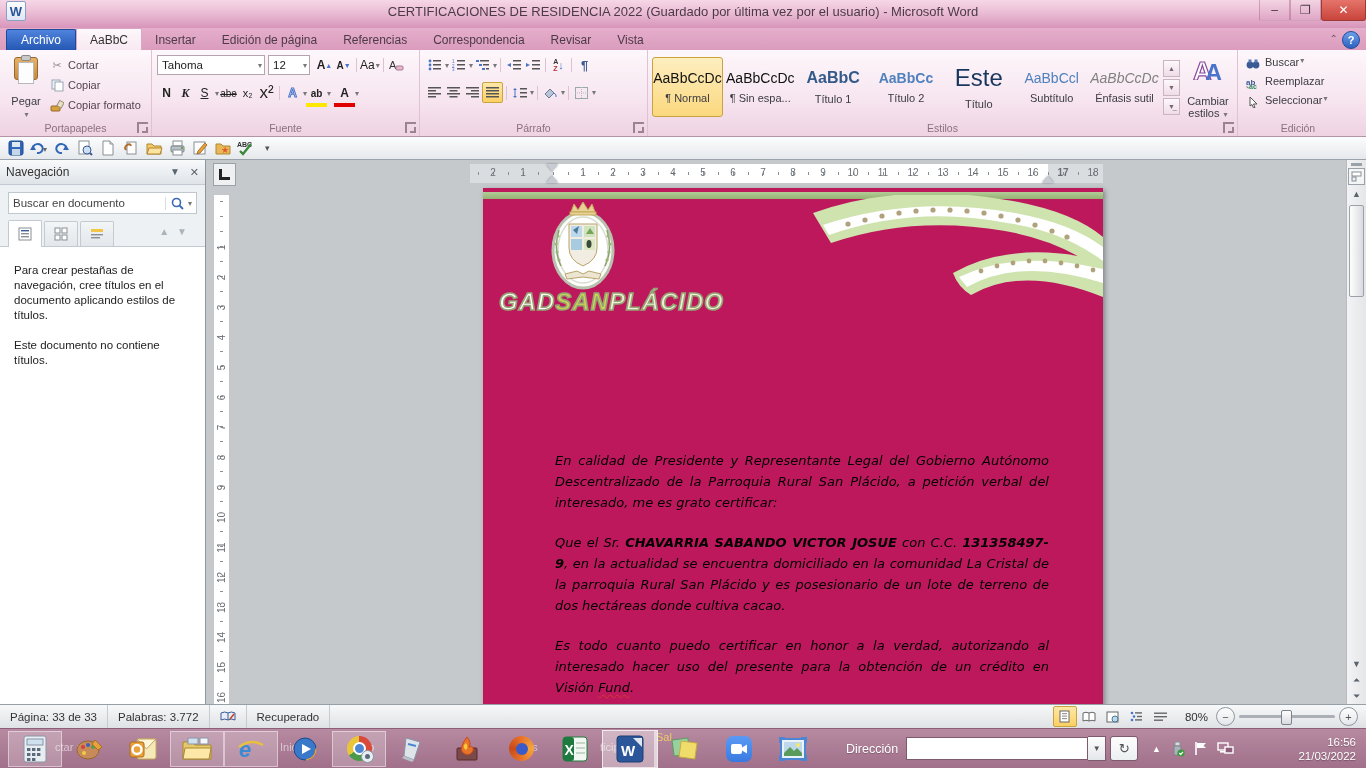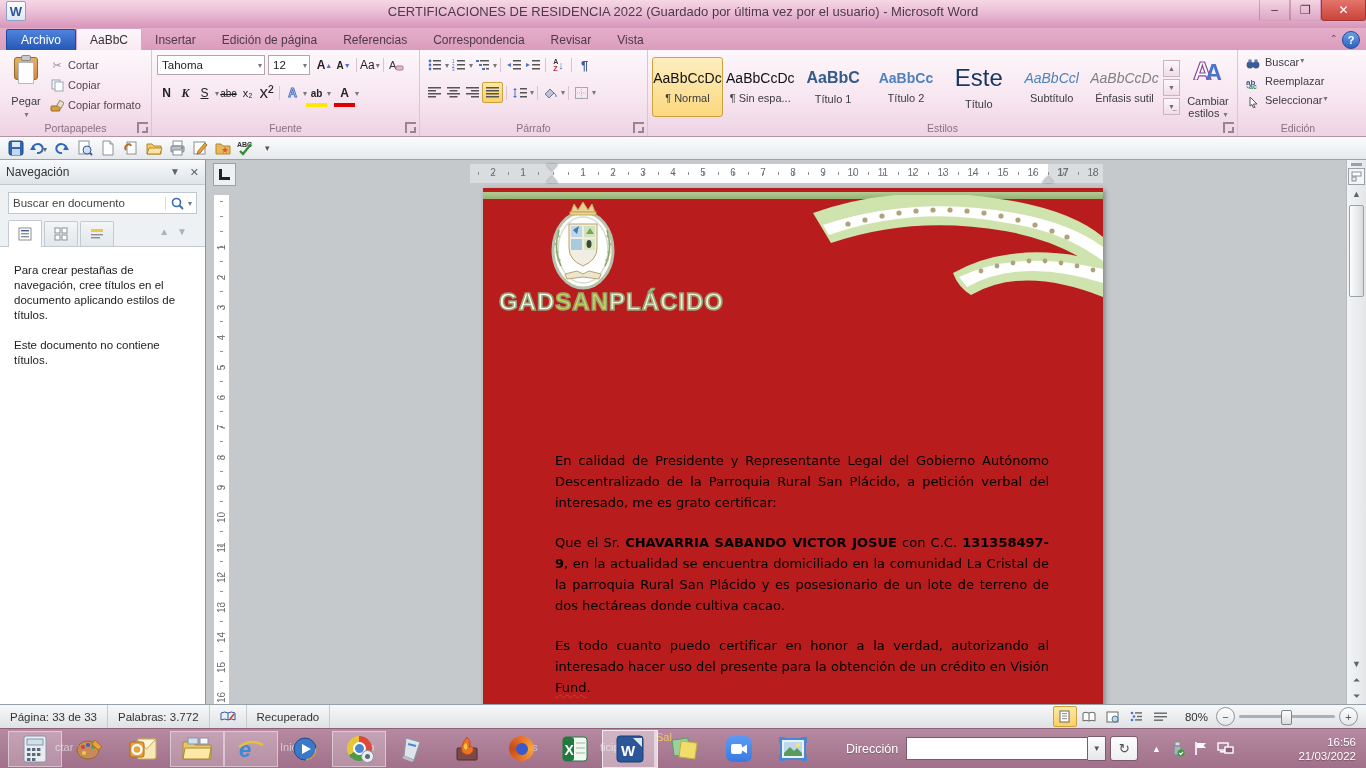--- a/index.html
+++ b/index.html
@@ -63,21 +63,21 @@
 
   .stylechip{width:74px;height:58px;margin:2px 1px;border:1px solid transparent;border-radius:3px;
     display:flex;flex-direction:column;align-items:center;justify-content:center;background:transparent;}
   .stylechip.sel{background:linear-gradient(#fdeec0,#fbd87e);border:1px solid #c9a33d;}
   .stylechip .prev{font-size:14px;white-space:nowrap;overflow:hidden;max-width:70px;}
   .stylechip .nm{font-size:11px;color:#3b3b42;margin-top:6px;white-space:nowrap;overflow:hidden;max-width:72px;}
   .p-normal{color:#111;}
   .p-t1{color:#345a8a;font-weight:bold;font-size:16px!important;text-align:center;}
   .p-t2{color:#4f81bd;font-weight:bold;}
   .p-title{color:#17365d;font-size:24px!important;font-weight:300;}
-  .p-sub{color:#4f81bd;font-style:italic;}
+  .p-sub{color:#4f81bd;}
   .p-emph{color:#808080;font-style:italic;}
   .stylescroll{display:flex;flex-direction:column;justify-content:center;margin:4px 2px;}
   .ssb{width:15px;height:15px;border:1px solid #c9b4c0;background:linear-gradient(#fdf8fb,#efdce8);
     display:flex;align-items:center;justify-content:center;font-size:7px;color:#7a6672;margin:1px 0;}
 
   .edit-rows{display:flex;flex-direction:column;justify-content:flex-start;padding:3px 4px;}
   .edit-row{display:flex;align-items:flex-start;height:19px;font-size:11px;color:#3b3b42;}
   .edit-row .mini{margin-right:4px;}
 
   
@@ -112,21 +112,21 @@
      background:repeating-linear-gradient(to right,#8a8f94 0 1px,transparent 1px 15px);}
   .hnum{position:absolute;top:3px;font-size:10px;color:#6a6f74;transform:translateX(-50%);}
   .ind-top{position:absolute;left:76px;top:0;width:0;height:0;border-left:6px solid transparent;border-right:6px solid transparent;border-top:7px solid #c8cbd2;filter:drop-shadow(0 0 1px #7d838a);}
   .ind-bot{position:absolute;left:76px;bottom:0;width:0;height:0;border-left:6px solid transparent;border-right:6px solid transparent;border-bottom:7px solid #c8cbd2;filter:drop-shadow(0 0 1px #7d838a);}
   .ind-right{position:absolute;left:572px;bottom:0;width:0;height:0;border-left:6px solid transparent;border-right:6px solid transparent;border-bottom:7px solid #c8cbd2;filter:drop-shadow(0 0 1px #7d838a);}
   .vruler{position:absolute;left:7px;top:34px;width:15px;bottom:0;background:#fff;border:1px solid #c3c7cb;}
   .vnum{position:absolute;left:0;width:15px;text-align:center;font-size:10px;color:#6a6f74;transform:rotate(-90deg);}
   .vticks{position:absolute;top:6px;bottom:6px;left:6px;width:3px;
      background:repeating-linear-gradient(to bottom,#8a8f94 0 1px,transparent 1px 15px);}
 
-  .page{position:absolute;left:277px;top:28px;width:620px;height:520px;background:#b91c1c;box-shadow:2px 2px 5px rgba(0,0,0,.35);}
+  .page{position:absolute;left:277px;top:28px;width:620px;height:520px;background:#be185d;box-shadow:2px 2px 5px rgba(0,0,0,.35);font-style:italic;}
   .greenbar{position:absolute;left:0;right:0;top:4px;height:7px;background:linear-gradient(#b4cc97,#94b272);}
   .ribbon-art{position:absolute;right:0;top:7px;}
   .crest{position:absolute;left:60px;top:12px;}
   .logotext{position:absolute;left:16px;top:100px;font-size:24px;font-weight:bold;letter-spacing:1px;white-space:nowrap;
      -webkit-text-stroke:1.6px #96a573;}
   .logotext .g1{color:#ffffff;}
   .logotext .g2{color:#cdd84e;}
   .logotext .g3{color:#eef0da;}
   .doc-heading{position:absolute;left:0;right:24px;top:176px;text-align:center;font-family:"DejaVu Sans",sans-serif;
      font-size:25px;font-weight:bold;color:#000;letter-spacing:.5px;}

